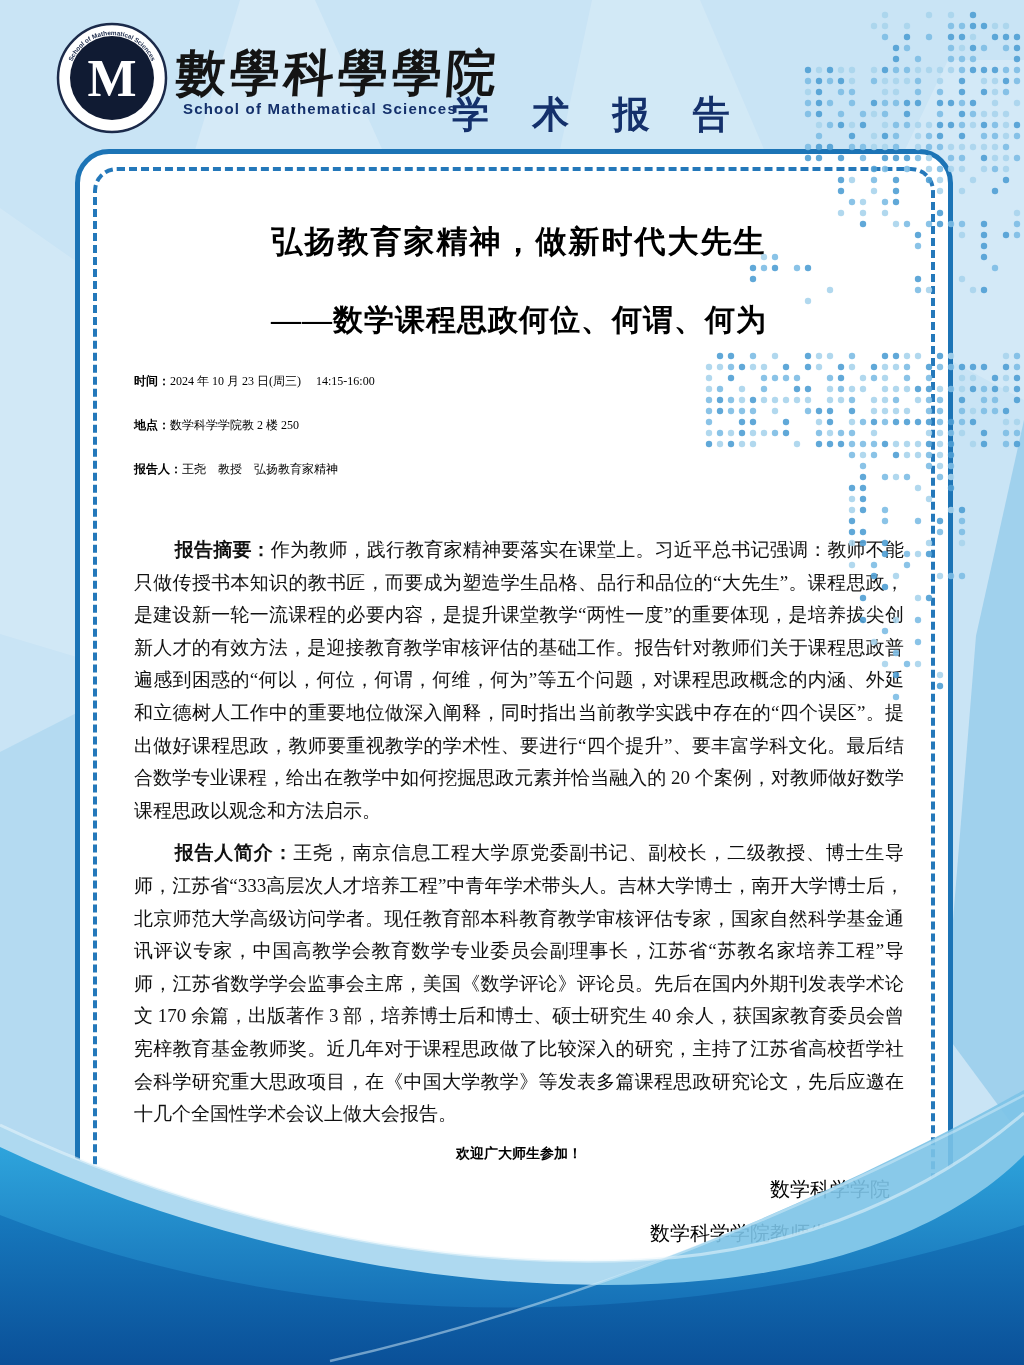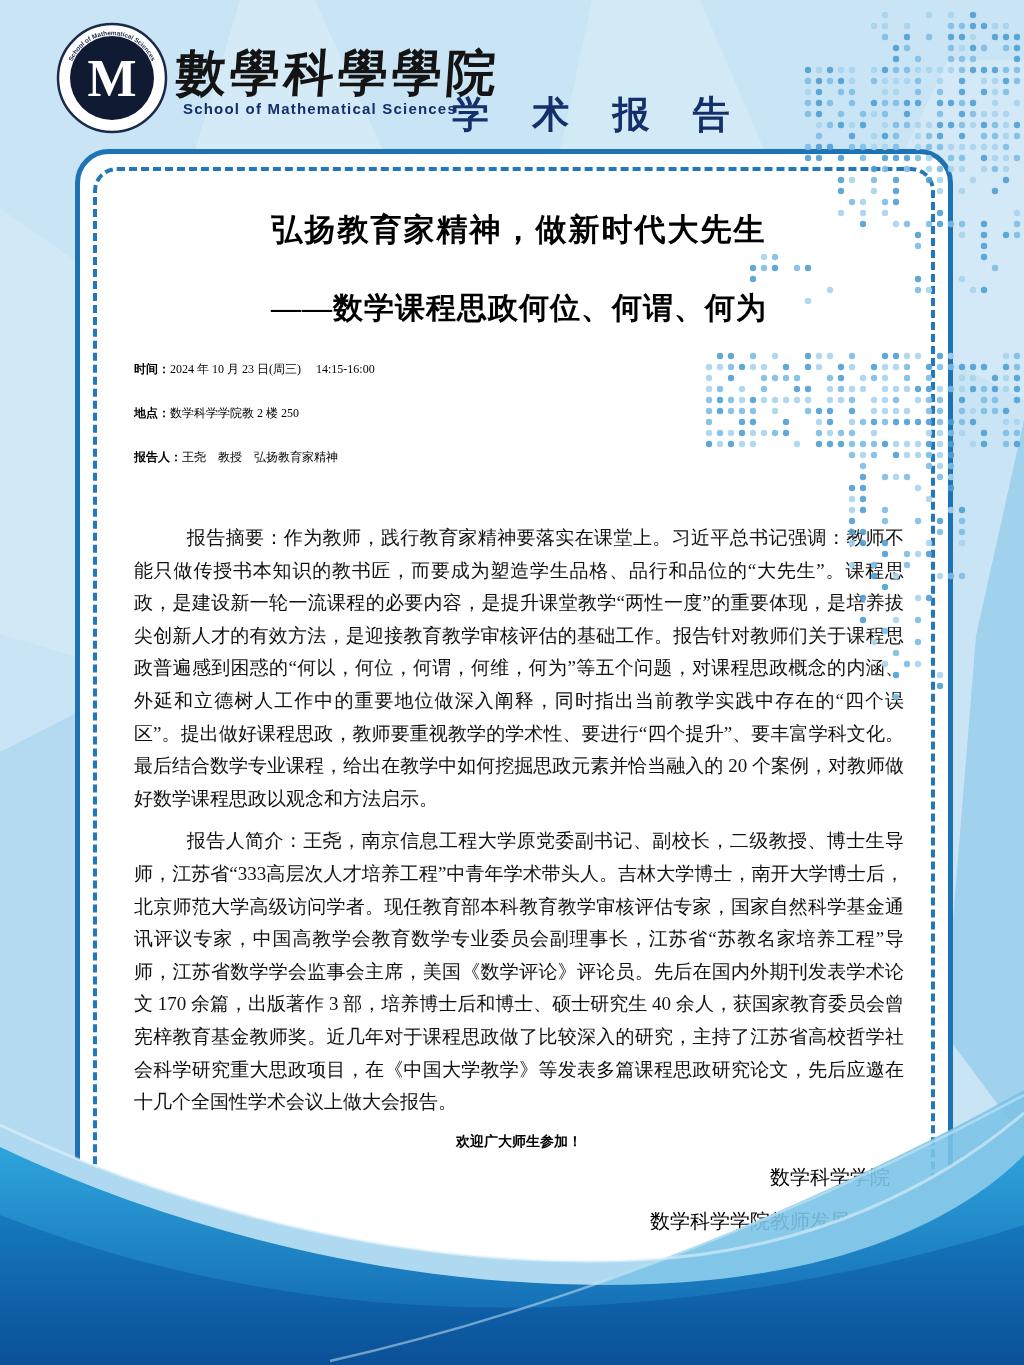--- a/index.html
+++ b/index.html
@@ -30,33 +30,33 @@
             letter-spacing:4px;color:#141414;transform:skewX(-4deg);}
   .brand-en{position:absolute;left:183px;top:100px;font-size:15px;font-weight:bold;
             color:#14306b;letter-spacing:1.2px;font-family:"Liberation Sans","DejaVu Sans",sans-serif;}
   .banner-title{position:absolute;left:452px;top:90px;font-size:37px;font-weight:bold;
             color:#14306b;letter-spacing:17px;white-space:nowrap;}
   
   .card{position:absolute;left:75px;top:149px;width:868px;height:1131px;background:#ffffff;
         border:5px solid #1c74b6;border-radius:34px;z-index:1;}
   .card-inner{position:absolute;left:13px;top:13px;right:13px;bottom:-40px;
         border:4px dashed #2478ba;border-radius:24px;}
-  .content{position:absolute;left:54px;right:44px;top:0;z-index:2;}
+  .content{position:absolute;left:54px;right:44px;top:12px;z-index:2;}
   .poster-title{margin:55px 0 0 0;text-align:center;font-size:31px;font-weight:bold;
         letter-spacing:2px;color:#000;}
   .poster-subtitle{margin:37px 0 0 0;text-align:center;font-size:30px;font-weight:bold;
         letter-spacing:1px;color:#000;}
   .info-block{margin-top:32px;}
   .info-row{font-size:12px;margin-bottom:27px;color:#000;}
   .info-row b{font-weight:bold;}
   .para{font-size:19px;line-height:32.6px;text-align:justify;text-indent:2.15em;
         margin:0;color:#111;}
   .para-abstract{margin-top:56px;}
   .para-bio{margin-top:10px;}
-  .plabel{font-weight:normal;margin-left:12px;}
+  .plabel{font-weight:bold;}
   .welcome{margin-top:14px;text-align:center;font-size:14px;font-weight:bold;color:#000;}
   .signatures{margin-top:4px;text-align:right;font-size:20px;line-height:44px;
         padding-right:14px;color:#000;}
   
   .dots-layer{position:absolute;right:0;top:0;width:330px;height:730px;z-index:4;pointer-events:none;}
   .waves{position:absolute;left:0;bottom:0;width:1024px;height:310px;z-index:5;pointer-events:none;}
 </style>
 </head>
 <body>
 

